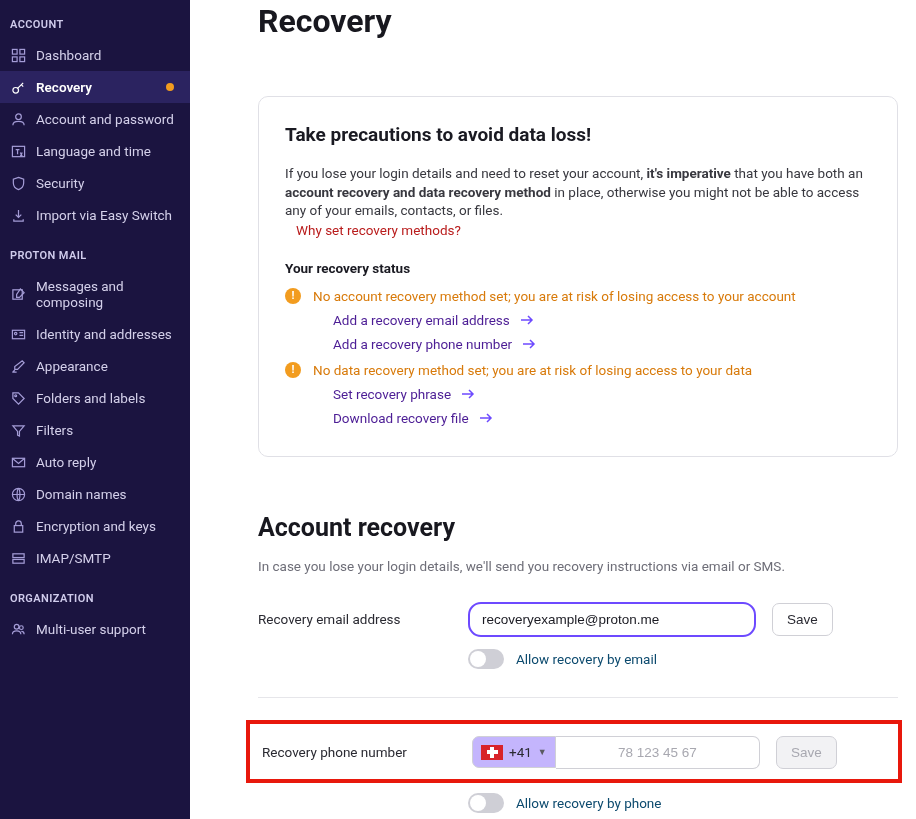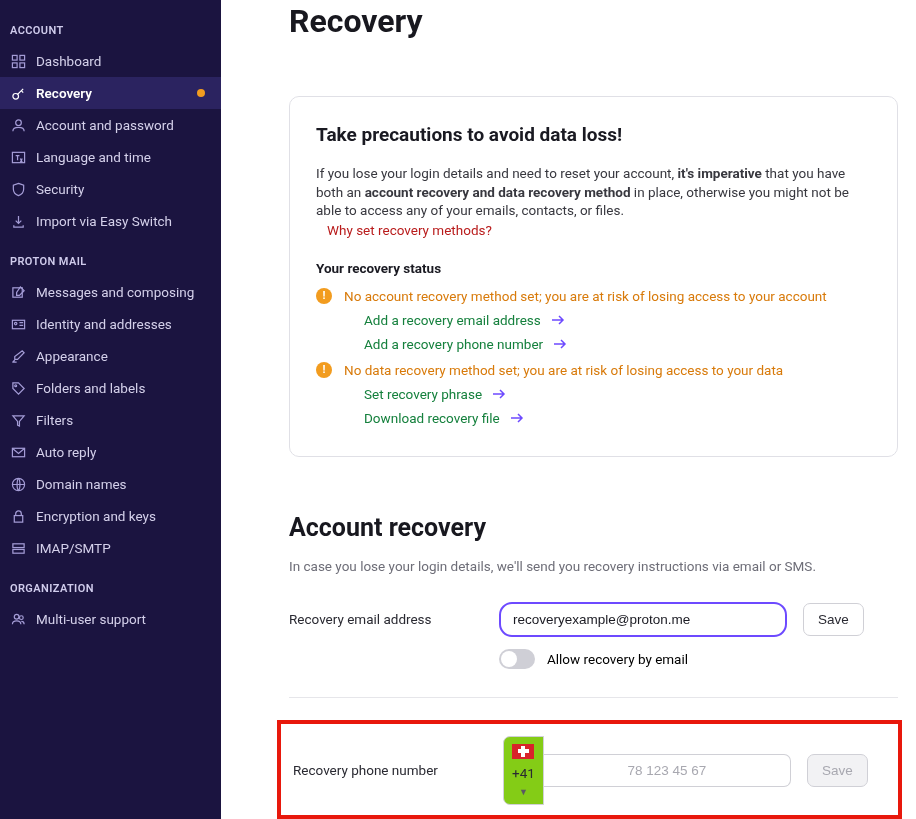--- a/index.html
+++ b/index.html
@@ -7,24 +7,24 @@
   font-family: -apple-system, BlinkMacSystemFont, "Segoe UI", Roboto, sans-serif;
   font-size: 14px;
   color: #262a33;
   background: #fff;
   display: flex;
   width: 916px;
   height: 819px;
   overflow: hidden;
 }
 .sidebar {
-  width: 221px;
+  width: 190px;
   background: #1b1440;
   color: #c9c5e0;
-  padding: 20px 0 0 0;
+  padding: 14px 0 0 0;
   flex-shrink: 0;
 }
 .sidebar-section-title {
   font-size: 11px;
   font-weight: 600;
   letter-spacing: 0.4px;
   color: #d0ccec;
   padding: 4px 10px 8px;
 }
 .sidebar-item {
@@ -128,21 +128,21 @@
   color: #d87a0a;
   font-size: 13.5px;
 }
 .action-row {
   display: flex;
   align-items: center;
   gap: 10px;
   padding-left: 48px;
   margin-bottom: 8px;
   font-size: 13.5px;
-  color: #15803d;
+  color: #4c1d95;
   cursor: pointer;
 }
 .arrow-icon {
   color: #6d4aff;
 }
 .section-title {
   font-size: 25px;
   font-weight: 700;
   color: #18181f;
   margin-bottom: 16px;
@@ -208,21 +208,21 @@
   position: absolute;
   left: 2px;
   top: 2px;
   width: 16px;
   height: 16px;
   border-radius: 50%;
   background: #fff;
 }
 .toggle-label {
   font-size: 13.5px;
-  color: #000000;
+  color: #0c4a6e;
 }
 .hr {
   border: none;
   border-top: 1px solid #e6e6ea;
   margin: 8px 0 22px;
 }
 .phone-highlight {
   border: 4px solid #e8180c;
   padding: 12px 12px 10px;
   margin-left: -12px;
@@ -235,23 +235,22 @@
   flex: 1;
   max-width: 288px;
 }
 .cc-select {
   display: flex;
   align-items: center;
   gap: 6px;
   border: 1px solid #d0d0d6;
   border-radius: 7px 0 0 7px;
   padding: 7px 8px;
-  background: #84cc16;
+  background: #c4b5fd;
   cursor: pointer;
-  flex-direction: column;
 }
 .flag {
   width: 22px;
   height: 15px;
   background: #d8232a;
   position: relative;
   display: inline-block;
 }
 .flag::before, .flag::after {
   content: "";

